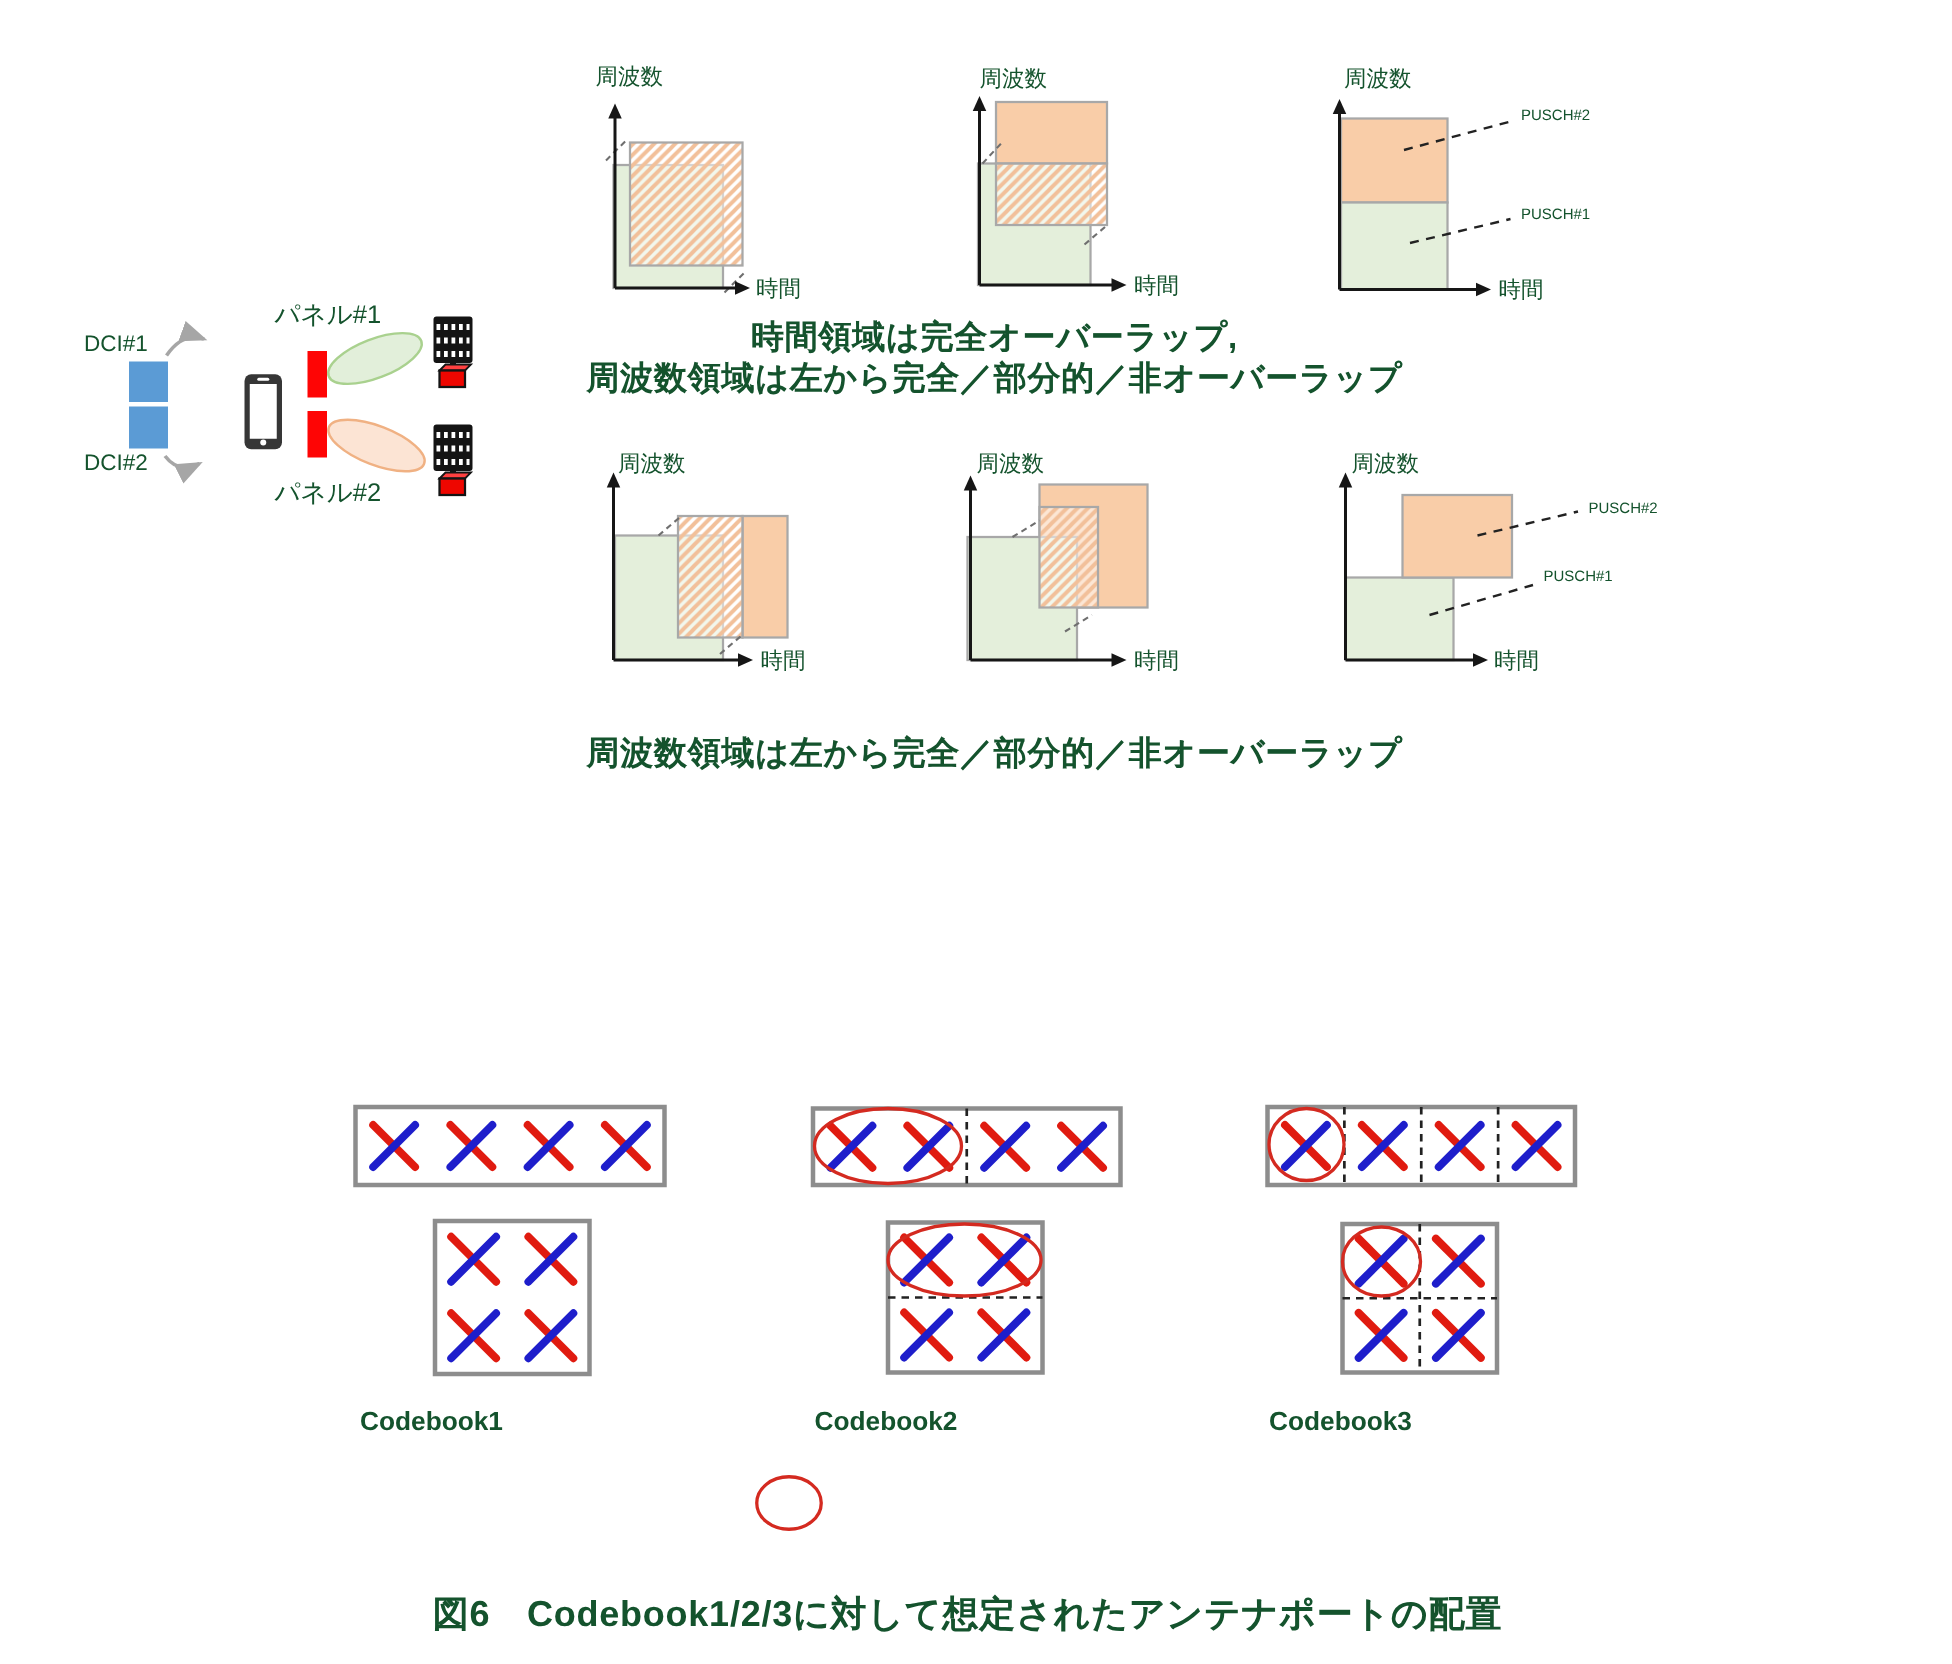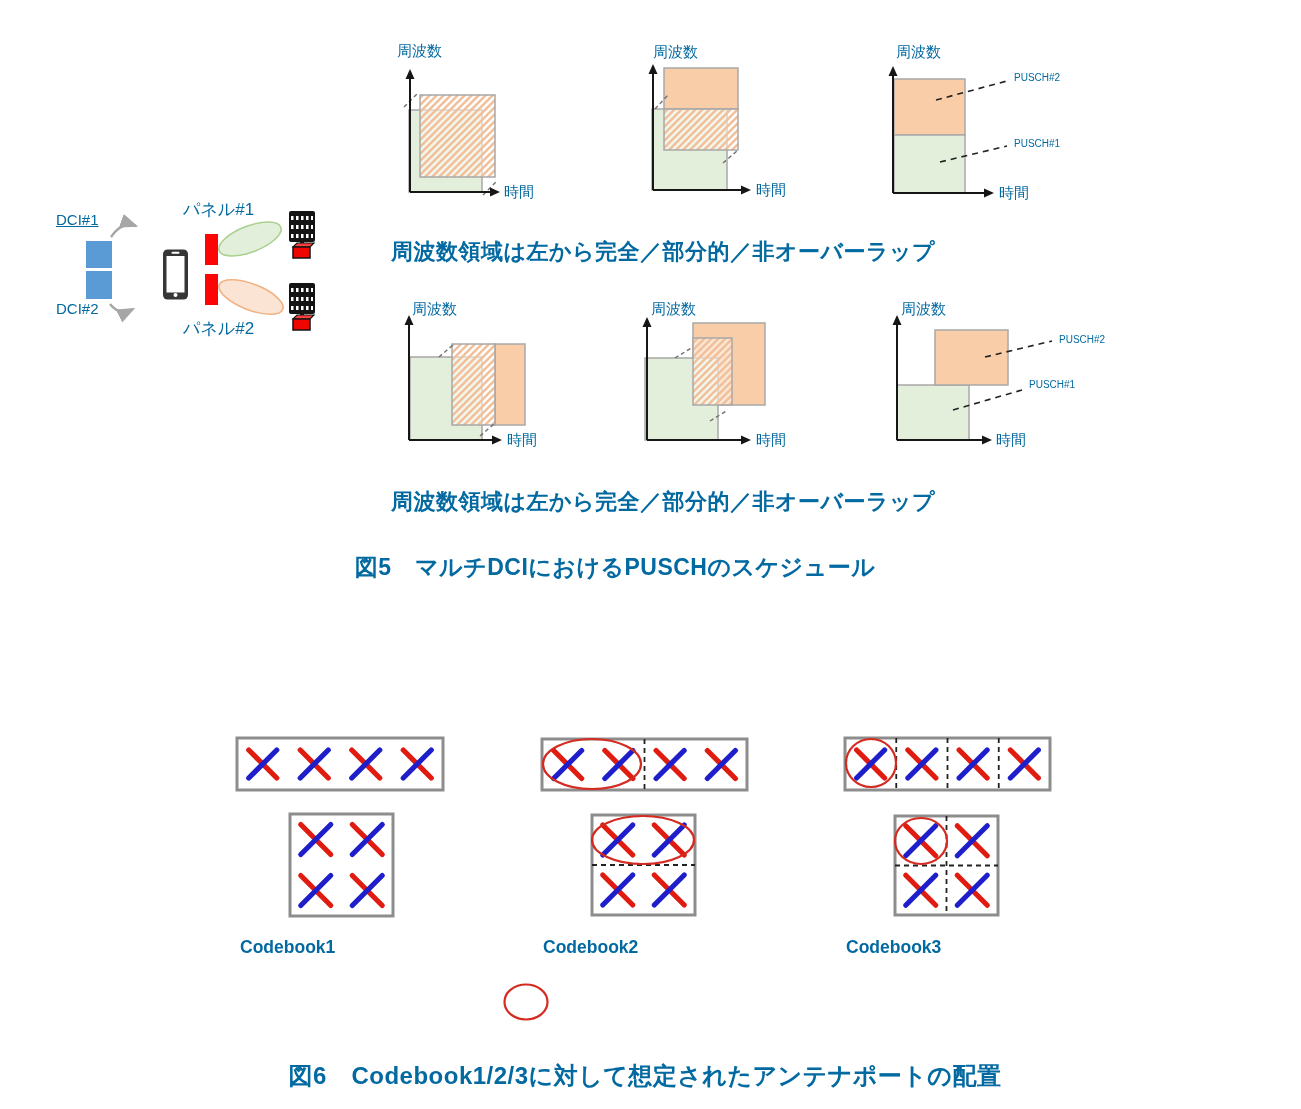--- a/index.html
+++ b/index.html
@@ -1,19 +1,19 @@
 <!DOCTYPE html>
 <html><head>
 <meta charset="utf-8">
 <style>
   html,body{margin:0;padding:0;background:#fff;}
   .page{position:relative;width:1301px;height:1109px;background:#ffffff;overflow:hidden;
         font-family:"Liberation Sans","DejaVu Sans",sans-serif;color:#111;}
   #scene{position:absolute;left:0;top:0;}
-  .t{position:absolute;white-space:nowrap;color:#0369a1;}
+  .t{position:absolute;white-space:nowrap;color:#14532d;}
   .small{font-size:15px;}
   .axis{font-size:15px;}
   .pusch{font-size:10px;}
   .panel-lb{font-size:17px;}
   .capline{font-weight:bold;font-size:22px;letter-spacing:0.5px;line-height:27px;text-align:center;width:670px;}
   .figcap{font-weight:bold;letter-spacing:0.5px;text-align:center;}
   .cb-label{font-weight:bold;font-size:17.5px;width:200px;}
   .legend-t{font-size:15.5px;}
 </style>
 </head>
@@ -186,30 +186,30 @@
       <line x1="957.25" y1="825.75" x2="987.25" y2="855.75" stroke="#e01b10" stroke-width="5.2" stroke-linecap="round"></line>
       <line x1="957.25" y1="855.75" x2="987.25" y2="825.75" stroke="#1e1ecb" stroke-width="5.2" stroke-linecap="round"></line>
       <line x1="905.75" y1="875.25" x2="935.75" y2="905.25" stroke="#e01b10" stroke-width="5.2" stroke-linecap="round"></line>
       <line x1="905.75" y1="905.25" x2="935.75" y2="875.25" stroke="#1e1ecb" stroke-width="5.2" stroke-linecap="round"></line>
       <line x1="957.25" y1="875.25" x2="987.25" y2="905.25" stroke="#e01b10" stroke-width="5.2" stroke-linecap="round"></line>
       <line x1="957.25" y1="905.25" x2="987.25" y2="875.25" stroke="#1e1ecb" stroke-width="5.2" stroke-linecap="round"></line>
       <ellipse cx="871" cy="763" rx="25" ry="24" fill="none" stroke="#d42a20" stroke-width="2.2"></ellipse>
       <ellipse cx="921" cy="841" rx="26" ry="23" fill="none" stroke="#d42a20" stroke-width="2.2"></ellipse>
     </svg>
 
-  <div class="t small" style="left:56px;top:211px;text-decoration:underline;">DCI#1</div>
+  <div class="t small" style="left:56px;top:221px;">DCI#1</div>
   <div class="t small" style="left:56px;top:300px;">DCI#2</div>
   <div class="t panel-lb" style="left:183px;top:198px;">パネル#1</div>
   <div class="t panel-lb" style="left:183px;top:317px;">パネル#2</div>
 
+  <div class="t capline" style="left:328px;top:211px;">時間領域は完全オーバーラップ,</div>
   <div class="t capline" style="left:328px;top:238px;">周波数領域は左から完全／部分的／非オーバーラップ</div>
 
   <div class="t capline" style="left:328px;top:488px;">周波数領域は左から完全／部分的／非オーバーラップ</div>
 
-  <div class="t figcap" style="left:270px;top:552px;width:690px;font-size:23px;">図5　マルチDCIにおけるPUSCHのスケジュール</div>
 
   <div class="t cb-label" style="left:240px;top:937px;">Codebook1</div>
   <div class="t cb-label" style="left:543px;top:937px;">Codebook2</div>
   <div class="t cb-label" style="left:846px;top:937px;">Codebook3</div>
 
 
   <div class="t figcap" style="left:255px;top:1060px;width:780px;font-size:24px;">図6　Codebook1/2/3に対して想定されたアンテナポートの配置</div>
 
 <div class="t axis" style="left: 397px; top: 42px;">周波数</div>
     <div class="t axis" style="left: 504px; top: 183px;">時間</div>

